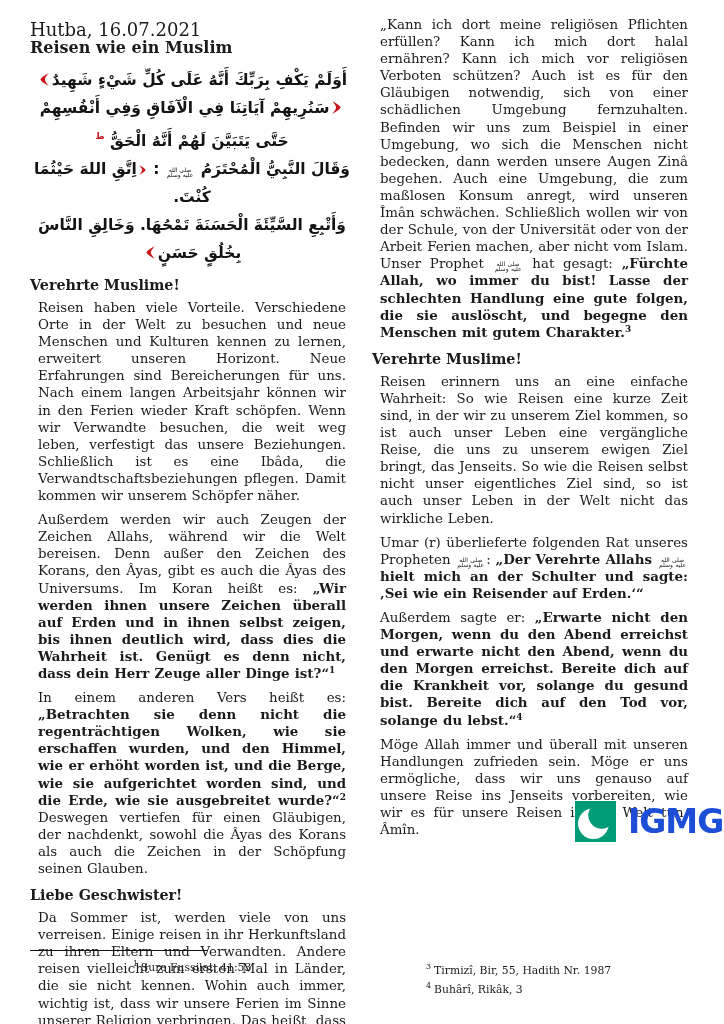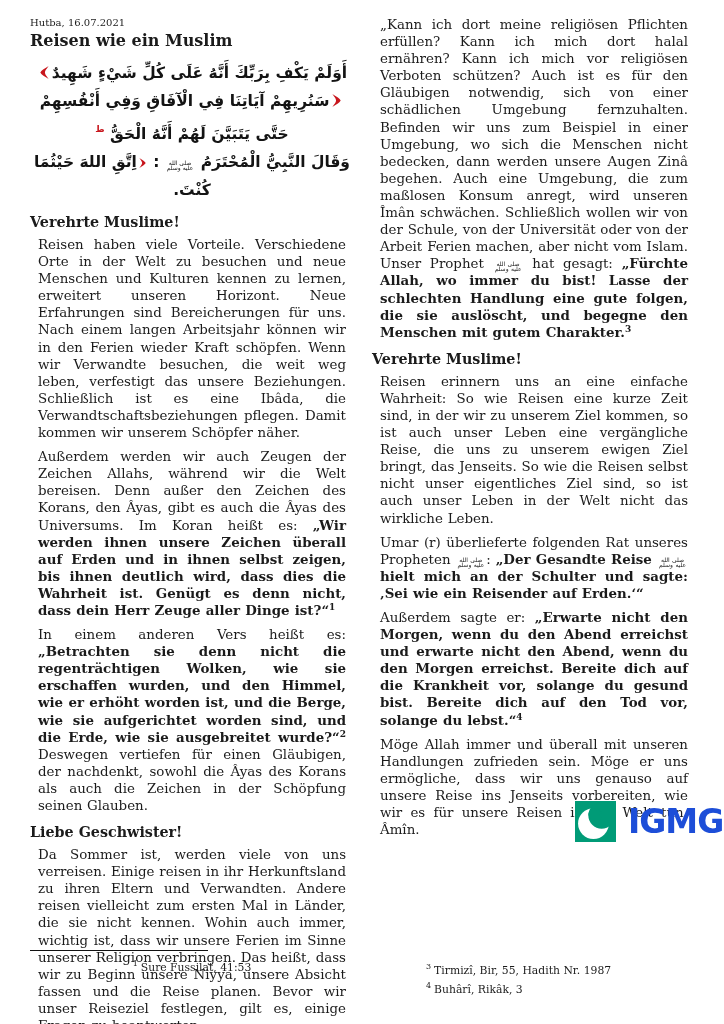--- a/index.html
+++ b/index.html
@@ -2,21 +2,21 @@
 <html lang="de"><head>
 <meta charset="utf-8">
 <style>
   html,body{margin:0;padding:0;background:#ffffff;}
   .page{position:relative;width:724px;height:1024px;background:#ffffff;overflow:hidden;
         font-family:"DejaVu Serif",serif;color:#1b1b1b;}
   .col{position:absolute;top:14px;width:324px;}
   .col-left{left:30px;}
   .col-right{left:372px;top:16px;}
 
-  .hdr .date{font-size:10px;line-height:18px;}
+  .hdr .date{font-size:18px;line-height:18px;margin-top:7px;}
   .hdr .title{font-size:16px;line-height:18px;font-weight:bold;}
 
   
   .arabic{direction:rtl;text-align:center;font-family:"DejaVu Sans",sans-serif;
           font-weight:bold;font-size:15.5px;color:#141414;margin:9px 0 6px;}
   .arabic .aline{line-height:28px;}
   .red{color:#c8161d;}
   .waqf{font-size:9px;vertical-align:7px;font-weight:bold;}
   .orn{height:13px;width:9px;fill:#c8161d;vertical-align:-1px;margin:0 3px;}
   .orn.sm{height:10px;width:7px;margin:0 2px;}
@@ -71,35 +71,40 @@
         <span class="red waqf">ط</span>
       </div>
       <div class="aline">
         <span>وَقَالَ النَّبِيُّ الْمُحْتَرَمُ</span>
         <span class="saw"><span>صلى الله</span><span>عليه وسلم</span></span>
         <span>:</span>
         <svg class="orn sm" viewBox="0 0 9 14">
             <path d="M0,0 C5,3 8,5 9,7 C8,9 5,11 0,14 C3,10 4,8.5 4,7 C4,5.5 3,4 0,0 Z"></path>
           </svg><span>اِتَّقِ اللهَ حَيْثُمَا كُنْتَ.</span>
       </div>
+      <div class="aline">
+        <span>وَأَتْبِعِ السَّيِّئَةَ الْحَسَنَةَ تَمْحُهَا. وَخَالِقِ النَّاسَ بِخُلُقٍ حَسَنٍ</span><svg class="orn flip" viewBox="0 0 9 14">
+            <path d="M0,0 C5,3 8,5 9,7 C8,9 5,11 0,14 C3,10 4,8.5 4,7 C4,5.5 3,4 0,0 Z"></path>
+          </svg>
+      </div>
     </div>
 
     <h3>Verehrte Muslime!</h3>
     <p>Reisen haben viele Vorteile. Verschiedene Orte in der Welt zu besuchen und neue Menschen und Kulturen kennen zu lernen, erweitert unseren Horizont. Neue Erfahrungen sind Bereicherungen für uns. Nach einem langen Arbeitsjahr können wir in den Ferien wieder Kraft schöpfen. Wenn wir Verwandte besuchen, die weit weg leben, verfestigt das unsere Beziehungen. Schließlich ist es eine Ibâda, die Verwandtschaftsbeziehungen pflegen. Damit kommen wir unserem Schöpfer näher.</p>
     <p><span>Außerdem werden wir auch Zeugen der Zeichen Allahs, während wir die Welt bereisen. Denn außer den Zeichen des Korans, den Âyas, gibt es auch die Âyas des Universums. Im Koran heißt es: </span><span class="b">„Wir werden ihnen unsere Zeichen überall auf Erden und in ihnen selbst zeigen, bis ihnen deutlich wird, dass dies die Wahrheit ist. Genügt es denn nicht, dass dein Herr Zeuge aller Dinge ist?“</span><sup class="b">1</sup></p>
     <p><span>In einem anderen Vers heißt es: </span><span class="b">„Betrachten sie denn nicht die regenträchtigen Wolken, wie sie erschaffen wurden, und den Himmel, wie er erhöht worden ist, und die Berge, wie sie aufgerichtet worden sind, und die Erde, wie sie ausgebreitet wurde?“</span><sup class="b">2</sup><span> Deswegen vertiefen für einen Gläubigen, der nachdenkt, sowohl die Âyas des Korans als auch die Zeichen in der Schöpfung seinen Glauben.</span></p>
     <h3>Liebe Geschwister!</h3>
     <p>Da Sommer ist, werden viele von uns verreisen. Einige reisen in ihr Herkunftsland zu ihren Eltern und Verwandten. Andere reisen vielleicht zum ersten Mal in Länder, die sie nicht kennen. Wohin auch immer, wichtig ist, dass wir unsere Ferien im Sinne unserer Religion verbringen. Das heißt, dass wir zu Beginn unsere Niyya, unsere Absicht fassen und die Reise planen. Bevor wir unser Reiseziel festlegen, gilt es, einige Fragen zu beantworten:</p>
   </div>
 
   <div class="col col-right">
     <p><span>„Kann ich dort meine religiösen Pflichten erfüllen? Kann ich mich dort halal ernähren? Kann ich mich vor religiösen Verboten schützen? Auch ist es für den Gläubigen notwendig, sich von einer schädlichen Umgebung fernzuhalten. Befinden wir uns zum Beispiel in einer Umgebung, wo sich die Menschen nicht bedecken, dann werden unsere Augen Zinâ begehen. Auch eine Umgebung, die zum maßlosen Konsum anregt, wird unseren Îmân schwächen. Schließlich wollen wir von der Schule, von der Universität oder von der Arbeit Ferien machen, aber nicht vom Islam. Unser Prophet </span><span class="saw"><span>صلى الله</span><span>عليه وسلم</span></span><span> hat gesagt: </span><span class="b">„Fürchte Allah, wo immer du bist! Lasse der schlechten Handlung eine gute folgen, die sie auslöscht, und begegne den Menschen mit gutem Charakter.</span><sup class="b">3</sup></p>
     <h3>Verehrte Muslime!</h3>
     <p>Reisen erinnern uns an eine einfache Wahrheit: So wie Reisen eine kurze Zeit sind, in der wir zu unserem Ziel kommen, so ist auch unser Leben eine vergängliche Reise, die uns zu unserem ewigen Ziel bringt, das Jenseits. So wie die Reisen selbst nicht unser eigentliches Ziel sind, so ist auch unser Leben in der Welt nicht das wirkliche Leben.</p>
-    <p><span>Umar (r) überlieferte folgenden Rat unseres Propheten </span><span class="saw"><span>صلى الله</span><span>عليه وسلم</span></span><span>: </span><span class="b">„Der Gesandte Reise </span><span class="saw"><span>صلى الله</span><span>عليه وسلم</span></span><span class="b"> hielt mich an der Schulter und sagte: ‚Sei wie ein Reisender auf Erden.‘“</span></p>
+    <p><span>Umar (r) überlieferte folgenden Rat unseres Propheten </span><span class="saw"><span>صلى الله</span><span>عليه وسلم</span></span><span>: </span><span class="b">„Der Verehrte Allahs </span><span class="saw"><span>صلى الله</span><span>عليه وسلم</span></span><span class="b"> hielt mich an der Schulter und sagte: ‚Sei wie ein Reisender auf Erden.‘“</span></p>
     <p><span>Außerdem sagte er: </span><span class="b">„Erwarte nicht den Morgen, wenn du den Abend erreichst und erwarte nicht den Abend, wenn du den Morgen erreichst. Bereite dich auf die Krankheit vor, solange du gesund bist. Bereite dich auf den Tod vor, solange du lebst.“</span><sup class="b">4</sup></p>
     <p>Möge Allah immer und überall mit unseren Handlungen zufrieden sein. Möge er uns ermögliche, dass wir uns genauso auf unsere Reise ins Jenseits vorbereiten, wie wir es für unsere Reisen in der Welt tun. Âmîn.</p>
   </div>
 
   <div class="logo">
     <svg viewBox="0 0 40 40">
       <rect width="40" height="40" fill="#009B77"></rect>
       <circle cx="18" cy="22" r="15" fill="#ffffff"></circle>
       <circle cx="26" cy="14" r="13" fill="#009B77"></circle>
       <path d="M14,10 l4,-3 3,2 2,-1 3,3 -2,3 2,2 -2,4 -3,1 -2,-2 -3,2 -2,-3 1,-2 -2,-3 z" fill="#009B77"></path>

